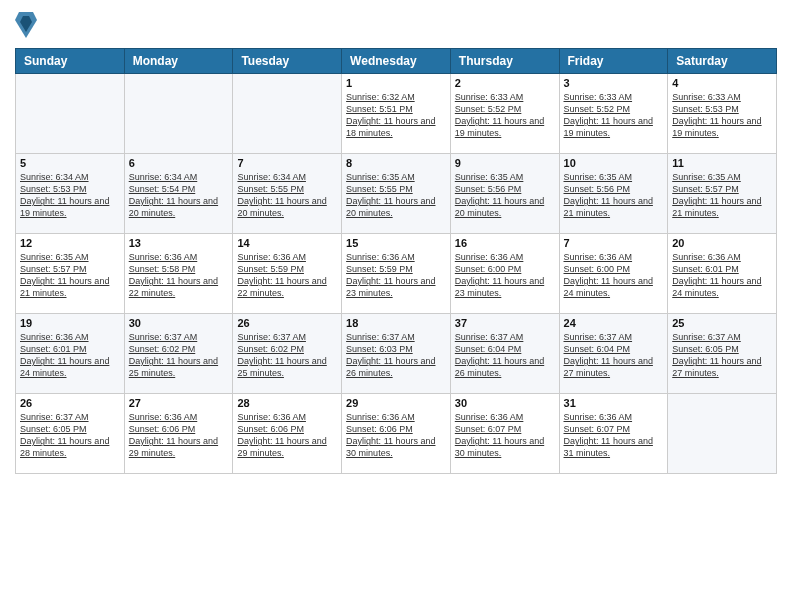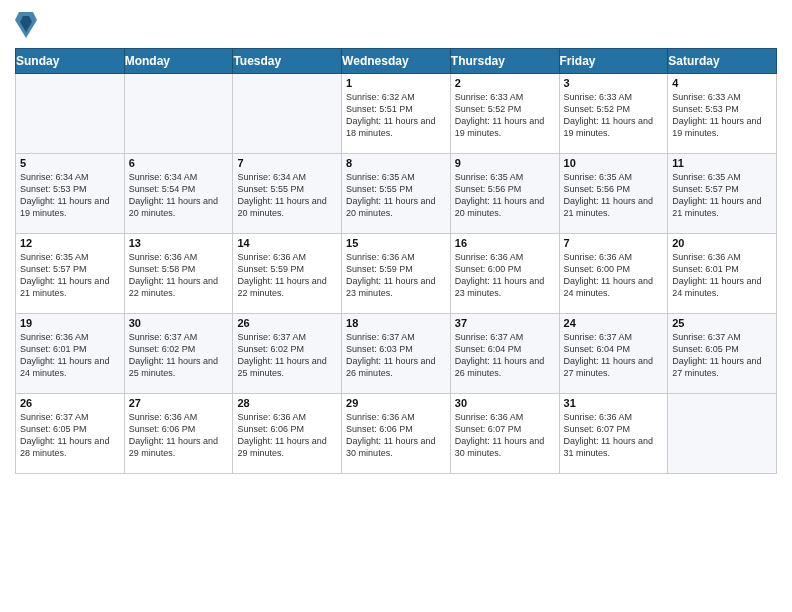--- a/index.html
+++ b/index.html
@@ -54,21 +54,21 @@
     }
     table {
       width: 100%;
       border-collapse: collapse;
       table-layout: fixed;
     }
     thead tr th {
       background-color: #2471a3;
       color: white;
       text-align: left;
-      padding: 5px 0;
+      padding: 5px 8px;
       font-size: 12px;
       font-weight: bold;
       border: 1px solid #1a5276;
     }
     tbody tr td {
       vertical-align: top;
       padding: 3px 4px;
       border: 1px solid #ccc;
       font-size: 9.5px;
       color: #222;
@@ -81,20 +81,21 @@
     .day-num {
       font-size: 11px;
       font-weight: bold;
       margin-bottom: 2px;
       color: #111;
     }
     .day-info {
       font-size: 9px;
       color: #333;
       line-height: 1.35;
+      text-decoration: underline;
     }
     .empty-cell {
       background: #f5f7fa;
     }
   </style>
 </head>
 <body>
 
 <div class="container">
   <div class="header">

